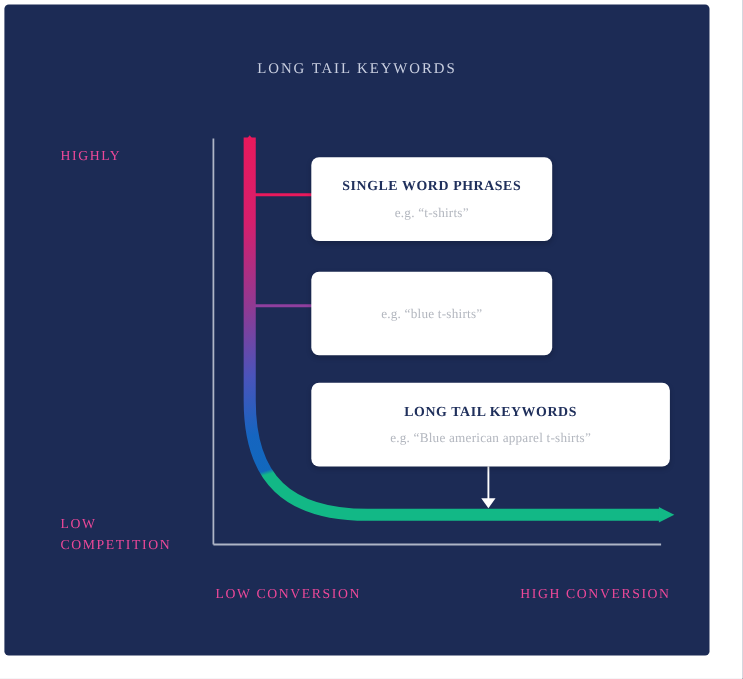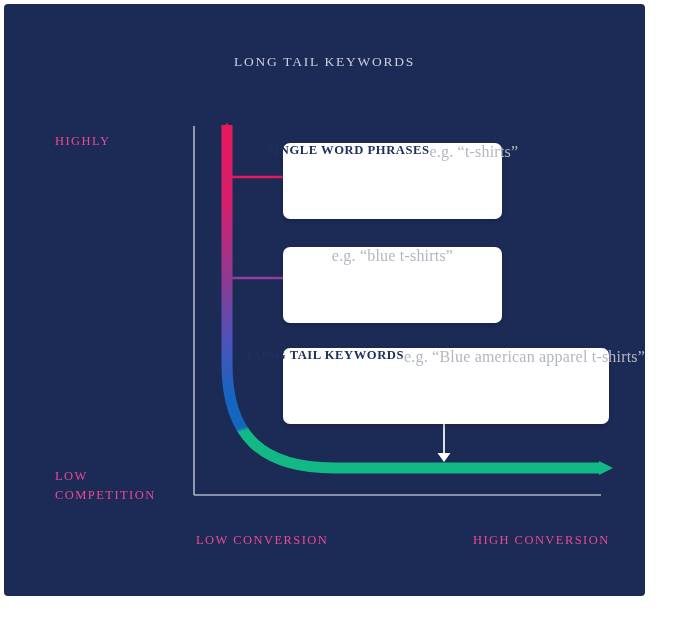--- a/index.html
+++ b/index.html
@@ -87,35 +87,35 @@
   }
 
   
   .card {
     position: absolute;
     background: #ffffff;
     border-radius: 7px;
     box-sizing: border-box;
     padding: 0 22px;
     display: flex;
-    flex-direction: row;
+    flex-direction: column;
     justify-content: center;
     box-shadow: 0 2px 5px rgba(0,0,0,0.18);
     text-align: center;
   }
   .card-title {
     font-size: 12.6px;
     font-weight: bold;
     letter-spacing: 0.55px;
     color: #20305c;
     margin-bottom: 9px;
     white-space: nowrap;
   }
   .card-example {
-    font-size: 16px;
+    font-size: 12px;
     color: #b3b7bf;
     letter-spacing: 0.2px;
     white-space: nowrap;
     font-weight: 400;
   }
 
   .card-1 {
     left: 279px;
     top: 139px;
     width: 219px;

